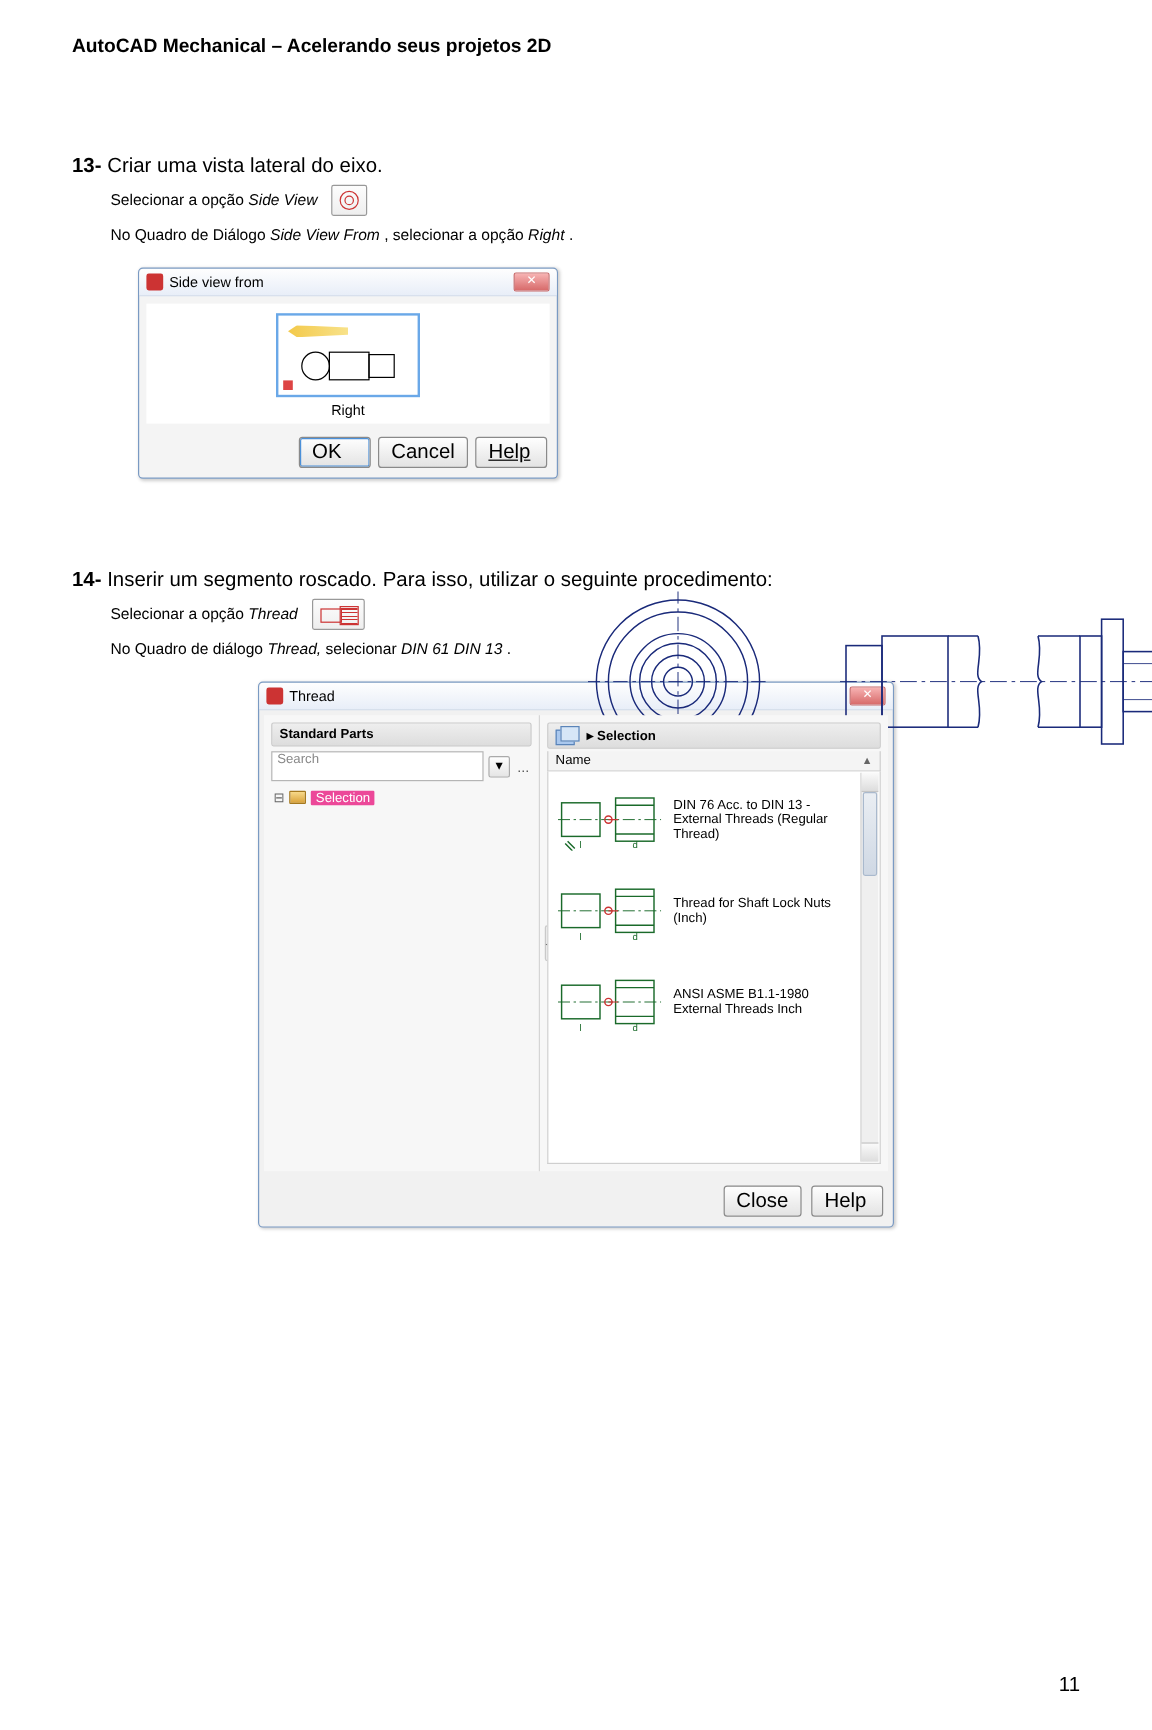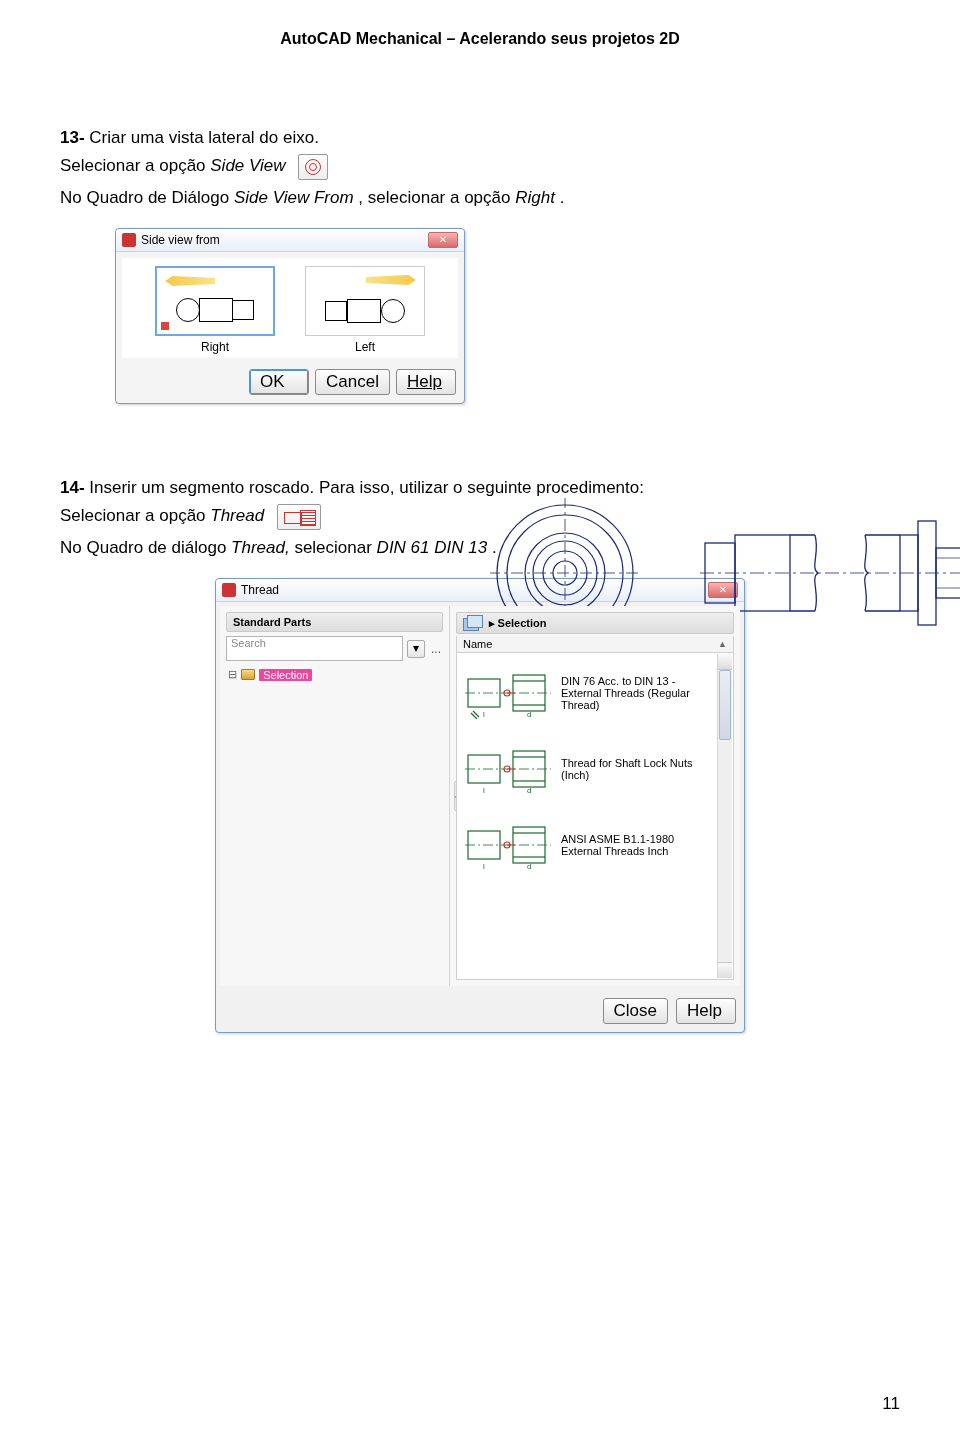--- a/index.html
+++ b/index.html
@@ -8,33 +8,34 @@
     background: #fff;
     width: 960px;
     height: 1442px;
     position: relative;
     color: #000;
   }
   .page {
     padding: 30px 60px 40px 60px;
   }
   .header-line {
-    text-align: center;
+    text-align: left;
     font-weight: bold;
     font-size: 16px;
     margin-bottom: 80px;
   }
   .step-block { margin-bottom: 20px; }
   .step-head {
     font-size: 17px;
     margin-bottom: 6px;
   }
   .step-head .bold { font-weight: bold; }
   .indent {
-    font-size: 17px;
+    margin-left: 32px;
+    font-size: 13px;
     margin-bottom: 8px;
   }
   .italic { font-style: italic; }
   .inline-icon {
     display: inline-block;
     width: 30px; height: 26px;
     vertical-align: middle;
     margin-left: 8px;
     border: 1px solid #999;
     border-radius: 2px;
@@ -349,31 +350,20 @@
             <div class="svf-optbox">
               <div class="svf-arrow-l"></div>
               <div class="svf-shape">
                 <div class="svf-circ"></div>
                   <div class="svf-rect"></div>
                   <div class="svf-rect2"></div>
               </div>
               <div class="svf-redbox"></div>
             </div>
             <div>Right</div>
-          </div>
-          <div class="svf-opt">
-            <div class="svf-optbox">
-              <div class="svf-arrow-r"></div>
-              <div class="svf-shape">
-                <div class="svf-rect2"></div>
-                  <div class="svf-rect"></div>
-                  <div class="svf-circ"></div>
-              </div>
-            </div>
-            <div>Left</div>
           </div>
         </div>
       </div>
       <div class="svf-foot">
         <div class="win-btn default">OK</div>
         <div class="win-btn">Cancel</div>
         <div class="win-btn"><span class="u">Help</span></div>
       </div>
     </div>
 

